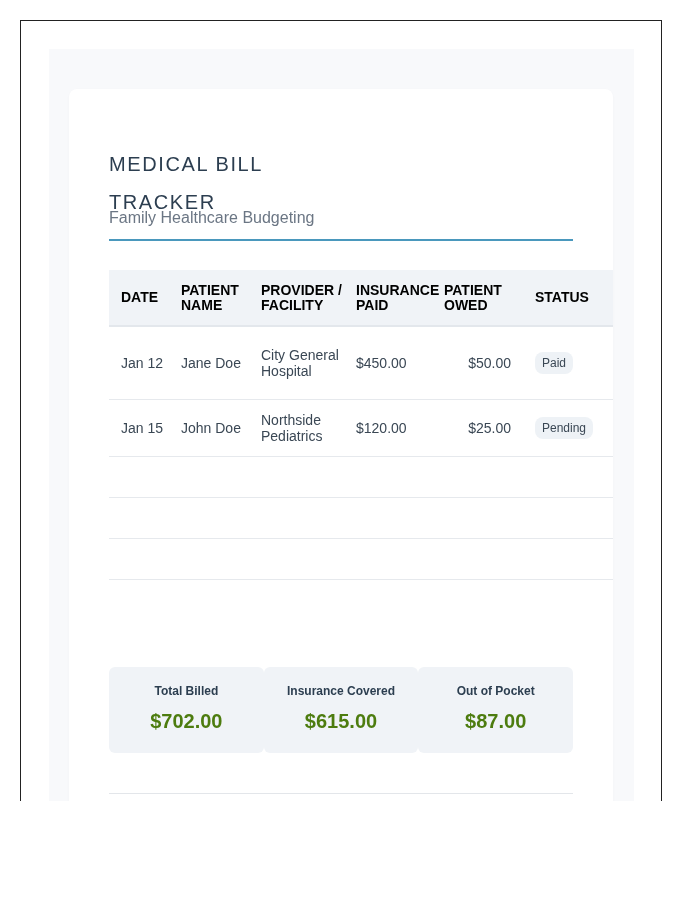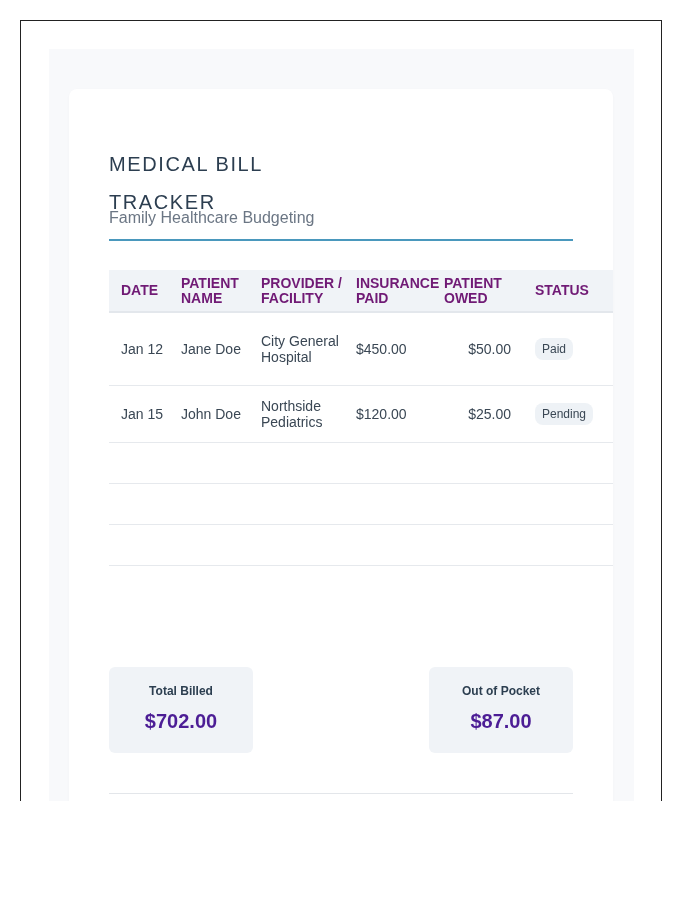--- a/index.html
+++ b/index.html
@@ -37,22 +37,22 @@
     position: absolute; left: 285px; top: 54px; width: 150px;
     font-size: 14px; color: #6b7684; line-height: 32px;
   }
   .period .blank { display: inline-block; width: 64px; border-bottom: 1px solid #6b7684; height: 14px; vertical-align: baseline; margin: 0 2px; }
 
   .table-wrap {
     position: absolute; left: 40px; top: 181px; width: 520px;
   }
   table { border-collapse: collapse; width: 520px; table-layout: fixed; }
   thead th {
-    background: #f0f3f7; color: #701a75; font-size: 14px; font-weight: 700;
-    text-align: left; padding: 0 0 0 12px; height: 42px; line-height: 15px;
+    background: #f0f3f7; color: #000000; font-size: 14px; font-weight: 700;
+    text-align: left; padding: 0 0 0 12px; height: 56px; line-height: 15px;
     border-bottom: 2px solid #e3e7ec; vertical-align: middle;
   }
   thead th.right { padding-right: 12px; padding-left: 0; }
   tbody td {
     font-size: 14px; color: #3a4754; padding: 0 0 0 12px; line-height: 16px;
     border-bottom: 1px solid #e6e9ed; vertical-align: middle;
   }
   tbody td.right { text-align: right; padding-right: 12px; padding-left: 0; }
   tr.r1 td { height: 73px; }
   tr.r2 td { height: 57px; }
@@ -61,25 +61,25 @@
   .badge {
     display: inline-block; background: #eef2f6; color: #3a4754;
     font-size: 12px; padding: 4px 7px; border-radius: 8px; line-height: 14px;
   }
 
   .summary {
     position: absolute; left: 40px; top: 578px; width: 464px; height: 86px;
     display: flex; justify-content: space-between;
   }
   .sum-card {
-    width: 144px; height: 86px; background: #f0f3f7; border-radius: 6px;
+    width: 170px; height: 86px; background: #f0f3f7; border-radius: 6px;
     text-align: center;
   }
   .sum-label { margin-top: 17px; font-size: 12px; font-weight: 700; color: #2c3e50; }
-  .sum-value { margin-top: 12px; font-size: 20px; font-weight: 700; color: #4c1d95; }
+  .sum-value { margin-top: 12px; font-size: 20px; font-weight: 700; color: #4d7c0f; }
 
   .footer-line {
     position: absolute; left: 40px; top: 704px; width: 464px; height: 1px;
     background: #e3e6ea;
   }
 </style>
 </head>
 <body>
 
 <div class="frame">
@@ -155,20 +155,24 @@
           </tbody>
         </table>
       </div>
 
       <div class="summary">
         <div class="sum-card">
           <div class="sum-label">Total Billed</div>
           <div class="sum-value">$702.00</div>
         </div>
         <div class="sum-card">
+          <div class="sum-label">Insurance Covered</div>
+          <div class="sum-value">$615.00</div>
+        </div>
+        <div class="sum-card">
           <div class="sum-label">Out of Pocket</div>
           <div class="sum-value">$87.00</div>
         </div>
       </div>
 
       <div class="footer-line"></div>
     </div>
   </div>
 </div>
 

